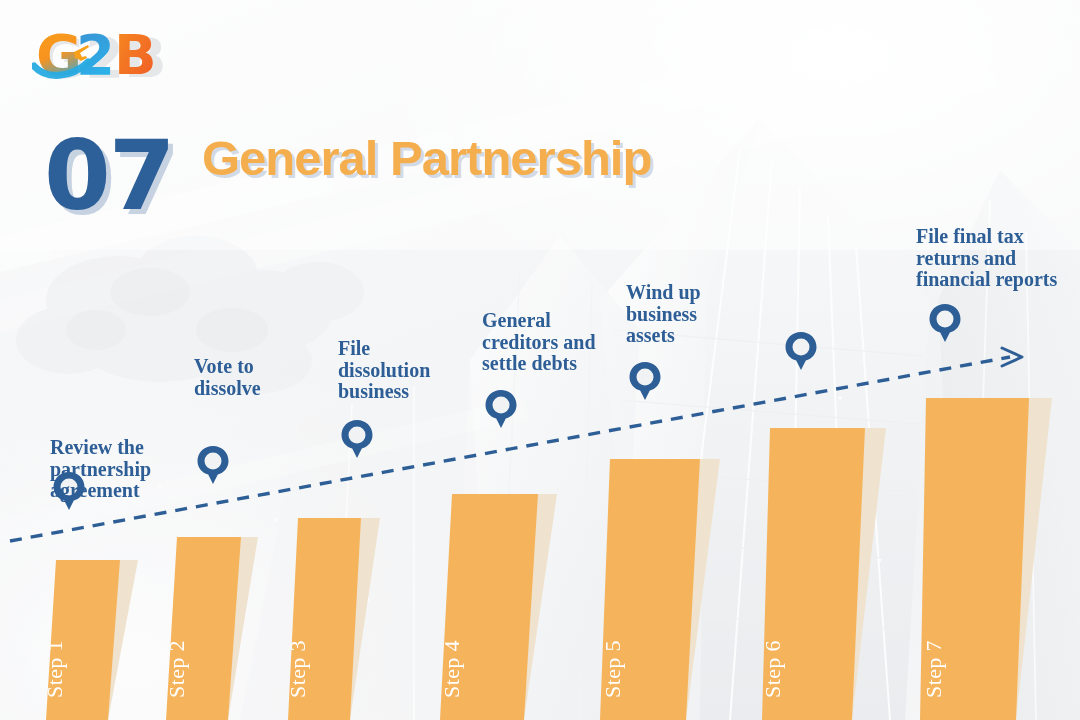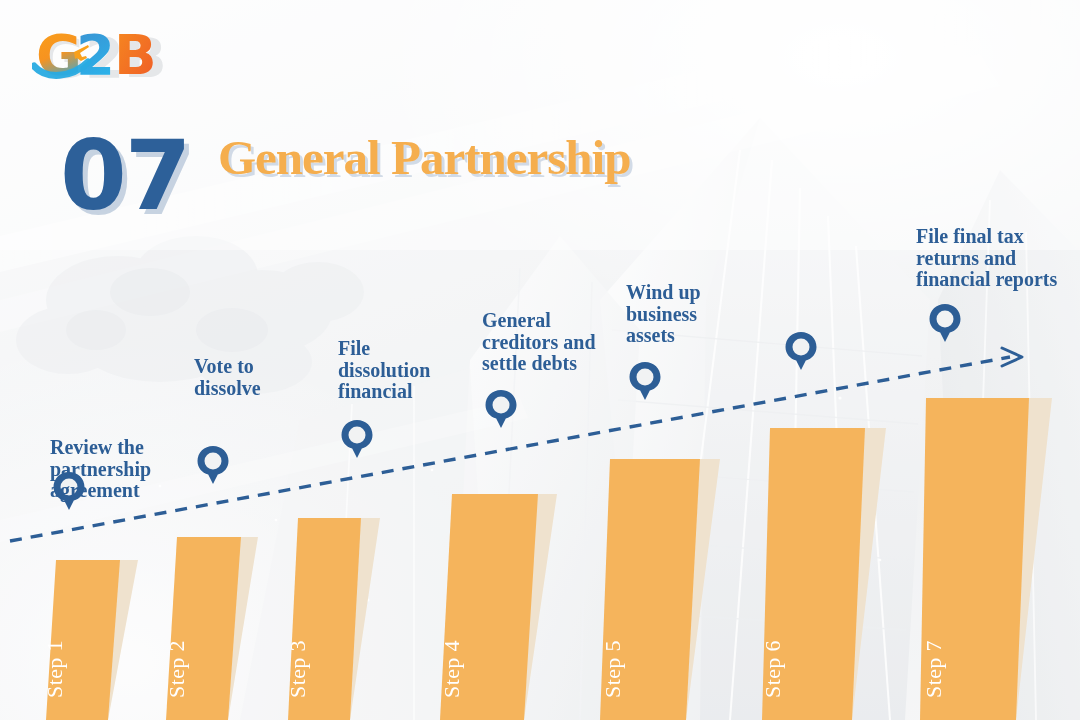--- a/index.html
+++ b/index.html
@@ -29,21 +29,21 @@
   }
 
   
   #logo {
     position:absolute; left:32px; top:22px;
     width:160px; height:68px;
   }
   #logo svg { display:block; }
 
   
-  #headline { position:absolute; left:60px; top:128px; width:700px; height:110px; }
+  #headline { position:absolute; left:44px; top:128px; width:700px; height:110px; }
 
   .numeral {
     position:absolute; left:0; top:0;
     font-family:"DejaVu Sans", sans-serif;
     font-weight:bold;
     font-size:96px;
     line-height:96px;
     letter-spacing:-2px;
     color:#2d6099;
     text-shadow:5px 5px 0 rgba(140,165,195,.48);
@@ -54,21 +54,21 @@
   .title-line1 {
     font-family:"DejaVu Sans", sans-serif;
     font-weight:bold;
     font-size:35px;
     line-height:40px;
     letter-spacing:-.5px;
     color:#2d6099;
     text-shadow:2.5px 2.5px 0 rgba(150,172,200,.5);
   }
   .title-line2 {
-    font-family:Liberation Serif, serif;
+    font-family:Liberation Sans, sans-serif;
     font-weight:bold;
     font-size:49px;
     line-height:56px;
     letter-spacing:-1px;
     color:#f5ae4e;
     text-shadow:3px 3px 0 rgba(150,172,200,.42);
     margin-top:-2px;
     text-align:center;
   }
 
@@ -324,21 +324,21 @@
     </svg>
   </div>
 
   <div class="caption" style="left:50px;  top:394px; width:160px;margin-top:43px;">Review the
 partnership
 agreement</div>
   <div class="caption" style="left:194px; top:356px; width:150px;">Vote to
 dissolve</div>
   <div class="caption" style="left:338px; top:338px; width:160px;">File
 dissolution
-financial</div>
+business</div>
   <div class="caption" style="left:482px; top:310px; width:170px;">General
 creditors and
 settle debts</div>
   <div class="caption" style="left:626px; top:282px; width:150px;">Wind up
 business
 assets</div>
   <div class="caption" style="left:916px; top:226px; width:170px;">File final tax
 returns and
 financial reports</div>
 

